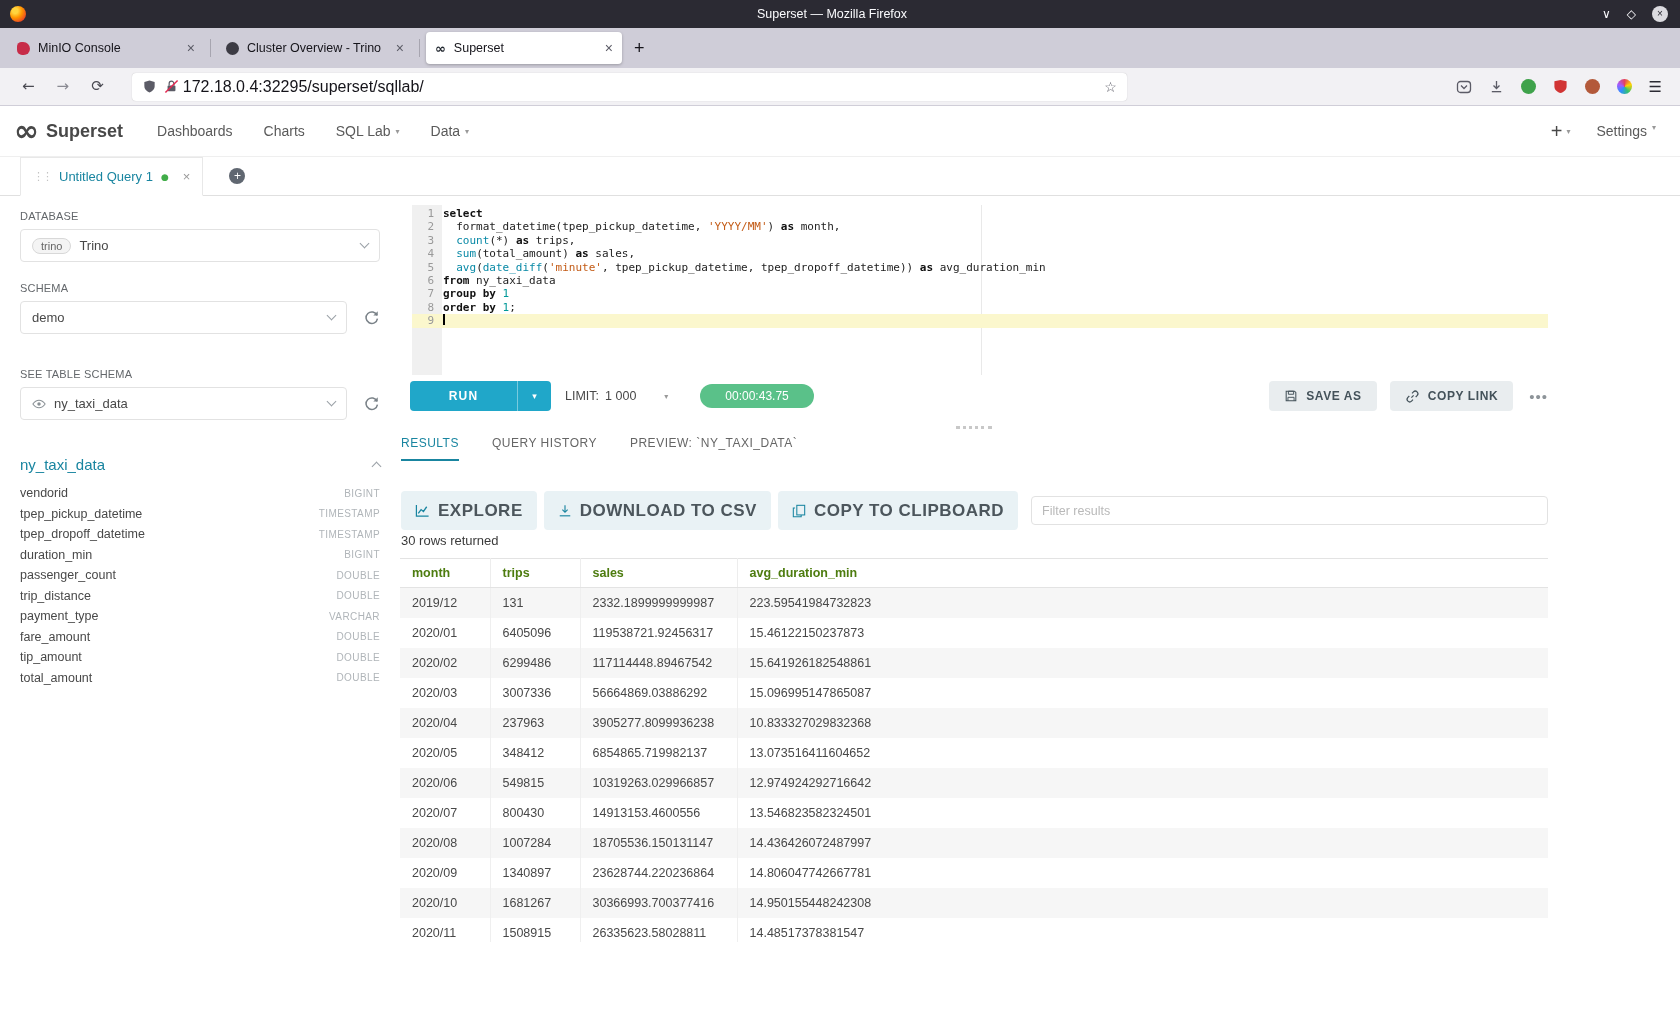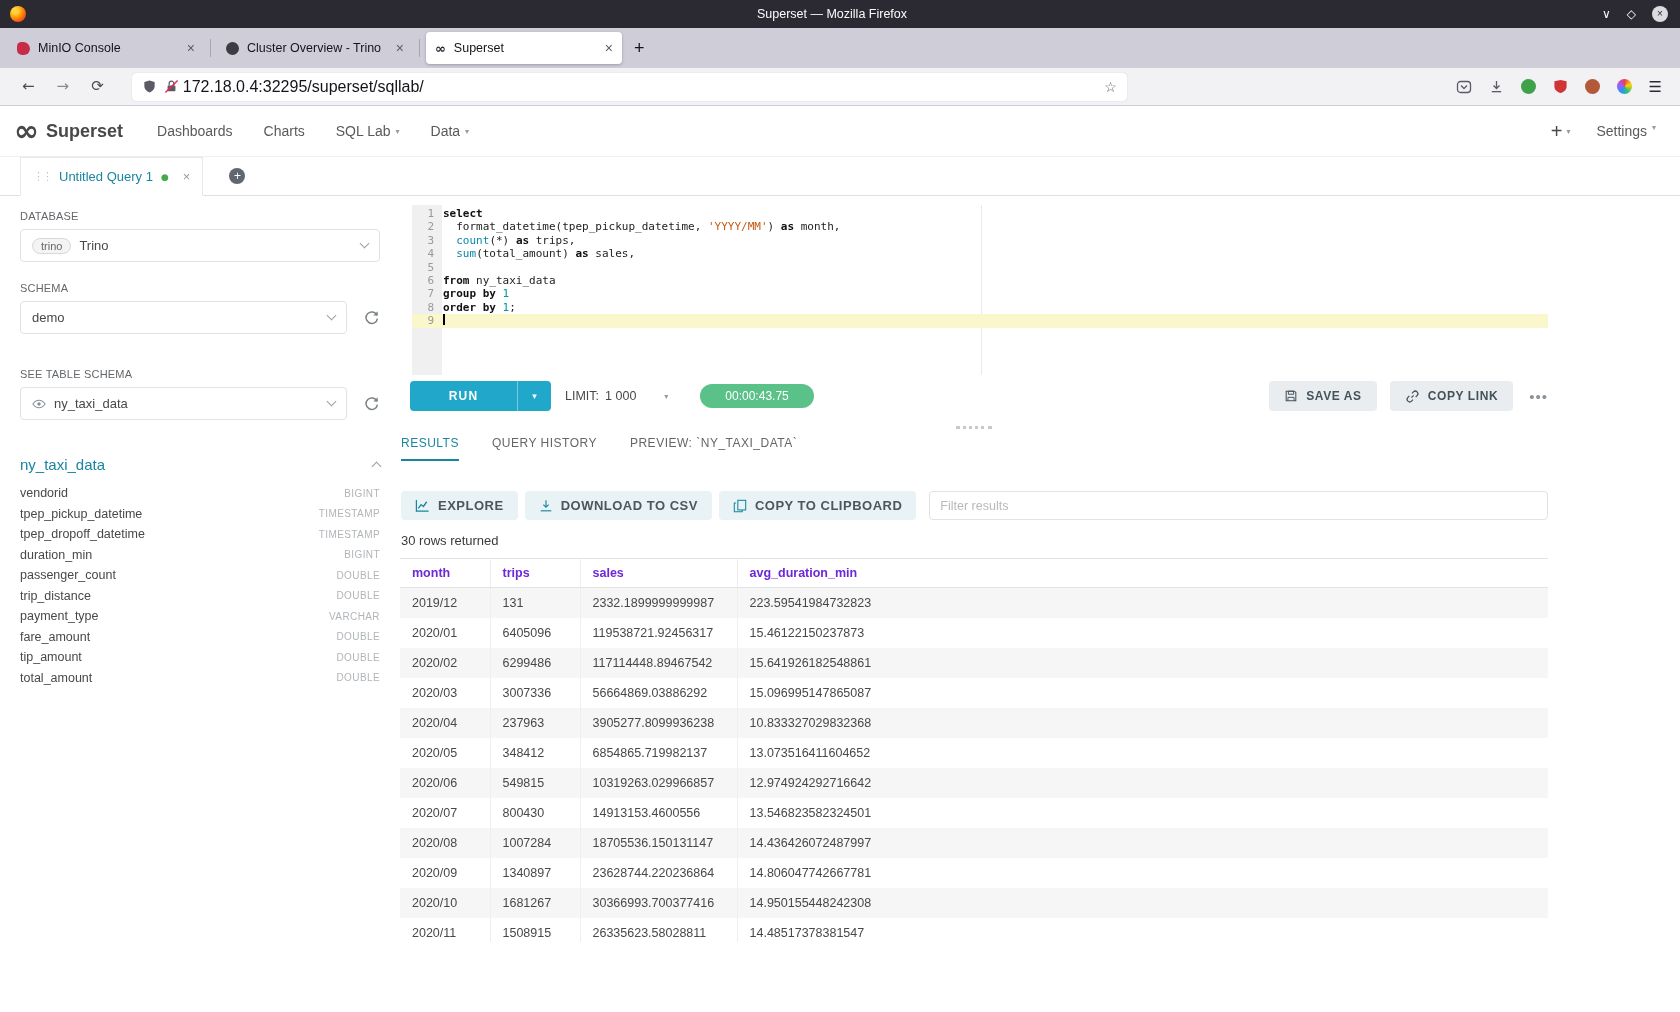--- a/index.html
+++ b/index.html
@@ -122,30 +122,30 @@
   .more-dots { color:#8d9499; font-size:15px; letter-spacing:1px; margin-left:3px; }
 
   .resize-row { position:absolute; top:219px; left:0; width:1148px; text-align:center; }
   .resize-handle { display:inline-block; width:36px; border-top:3px dotted #c8c8c8; }
 
   
   .results-tabs { position:absolute; top:240px; left:1px; display:flex; }
   .rtab { margin-right:33px; font-size:12px; letter-spacing:.5px; color:#666; padding-bottom:9px; }
   .rtab.active { color:#1985a0; border-bottom:2px solid #1985a0; }
   .actions-row { position:absolute; top:295px; left:1px; width:1147px; display:flex; align-items:center; gap:7px; }
-  .act-btn { background:#e9f2f5; border-radius:4px; height:29px; display:flex; align-items:center; gap:8px;
-    padding:0 14px; font-size:13px; letter-spacing:.5px; color:#4c565c; font-weight:bold; }
+  .act-btn { background:#e9f2f5; border-radius:4px; height:39px; display:flex; align-items:center; gap:8px;
+    padding:0 14px; font-size:17px; letter-spacing:.5px; color:#4c565c; font-weight:bold; }
   .filter-input { flex:1; margin-left:6px; height:29px; border:1px solid #e2e2e2; border-radius:4px;
     padding:0 10px; font-size:12.5px; color:#484848; font-family:"Liberation Sans", sans-serif; outline:none; }
   .filter-input::placeholder { color:#b9b9b9; }
   .rows-returned { position:absolute; top:337px; left:1px; font-size:13px; color:#3b3b3b; }
 
   .results-table-wrap { position:absolute; top:362px; left:0; width:1148px; height:384px; overflow:hidden; }
   table.results { border-collapse:collapse; width:1148px; table-layout:fixed; }
-  table.results th { height:29px; text-align:left; font-size:12.5px; font-weight:bold; color:#6d28d9;
+  table.results th { height:29px; text-align:left; font-size:12.5px; font-weight:bold; color:#4d7c0f;
     border-top:1px solid #e3e3e3; border-bottom:1px solid #e3e3e3; border-right:1px solid #ededed; padding:0 0 0 12px; }
   table.results th:last-child, table.results td:last-child { border-right:none; }
   table.results td { height:30px; font-size:12.5px; color:#484848; padding:0 0 0 12px;
     border-right:1px solid #efefef; white-space:nowrap; }
   table.results tbody tr:nth-child(odd) { background:#f6f6f6; }
 
   svg { display:block; }
 </style>
 </head>
 <body>
@@ -376,20 +376,21 @@
           <div class="ed-line">
             <span class="ed-num">3</span>
             <span class="ed-code"><span class="tok-p">  </span><span class="tok-fn">count</span><span class="tok-p">(*) </span><span class="tok-kw">as</span><span class="tok-p"> trips,</span></span>
           </div>
           <div class="ed-line">
             <span class="ed-num">4</span>
             <span class="ed-code"><span class="tok-p">  </span><span class="tok-fn">sum</span><span class="tok-p">(total_amount) </span><span class="tok-kw">as</span><span class="tok-p"> sales,</span></span>
           </div>
           <div class="ed-line">
             <span class="ed-num">5</span>
+            <span class="ed-code"><span class="tok-p">  </span><span class="tok-fn">avg</span><span class="tok-p">(</span><span class="tok-fn">date_diff</span><span class="tok-p">(</span><span class="tok-str">'minute'</span><span class="tok-p">, tpep_pickup_datetime, tpep_dropoff_datetime)) </span><span class="tok-kw">as</span><span class="tok-p"> avg_duration_min</span></span>
           </div>
           <div class="ed-line">
             <span class="ed-num">6</span>
             <span class="ed-code"><span class="tok-kw">from</span><span class="tok-p"> ny_taxi_data</span></span>
           </div>
           <div class="ed-line">
             <span class="ed-num">7</span>
             <span class="ed-code"><span class="tok-kw">group by</span><span class="tok-p"> </span><span class="tok-num">1</span></span>
           </div>
           <div class="ed-line">

